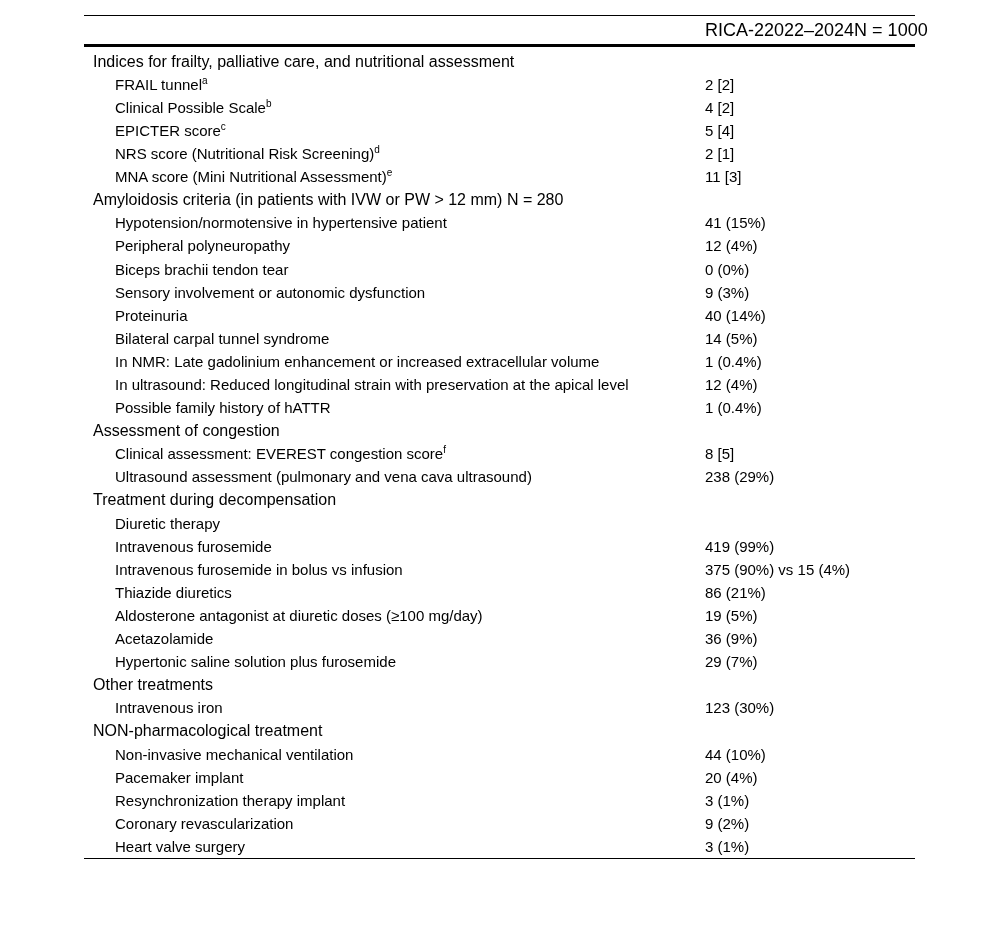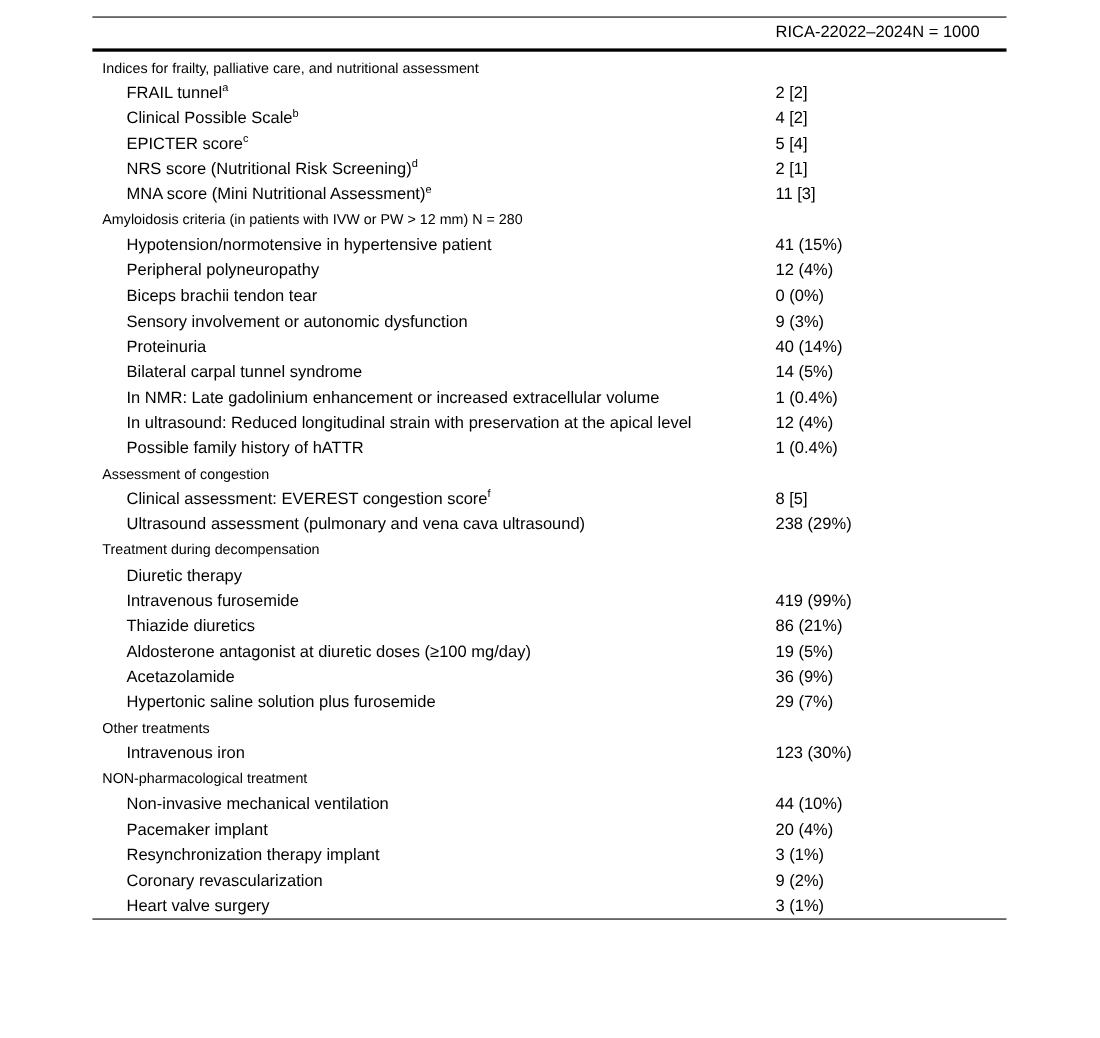--- a/index.html
+++ b/index.html
@@ -30,29 +30,29 @@
   .rule-bottom { height: 1.5px; }
   .header-row {
     height: 28px;
     position: relative;
   }
   .col-header {
     position: absolute;
     left: 621px;
     top: 0;
     line-height: 28px;
-    font-size: 15px;
+    font-size: 18px;
     white-space: nowrap;
   }
   .table-body {
     padding-top: 3px;
   }
   .section-title {
     padding-left: 9px;
-    font-size: 13px;
+    font-size: 16px;
     line-height: 23.1px;
     white-space: nowrap;
   }
   .row {
     position: relative;
     line-height: 23.1px;
     font-size: 15px;
   }
   .row-label {
     padding-left: 31px;
@@ -149,20 +149,24 @@
       <div class="section-title">Treatment during decompensation</div>
       <div class="row">
         <div class="row-label"><span>Diuretic therapy</span></div>
         <div class="row-value"></div>
       </div>
       <div class="row">
         <div class="row-label"><span>Intravenous furosemide</span></div>
         <div class="row-value">419 (99%)</div>
       </div>
       <div class="row">
+        <div class="row-label"><span>Intravenous furosemide in bolus vs infusion</span></div>
+        <div class="row-value">375 (90%) vs 15 (4%)</div>
+      </div>
+      <div class="row">
         <div class="row-label"><span>Thiazide diuretics</span></div>
         <div class="row-value">86 (21%)</div>
       </div>
       <div class="row">
         <div class="row-label"><span>Aldosterone antagonist at diuretic doses (≥100 mg/day)</span></div>
         <div class="row-value">19 (5%)</div>
       </div>
       <div class="row">
         <div class="row-label"><span>Acetazolamide</span></div>
         <div class="row-value">36 (9%)</div>

